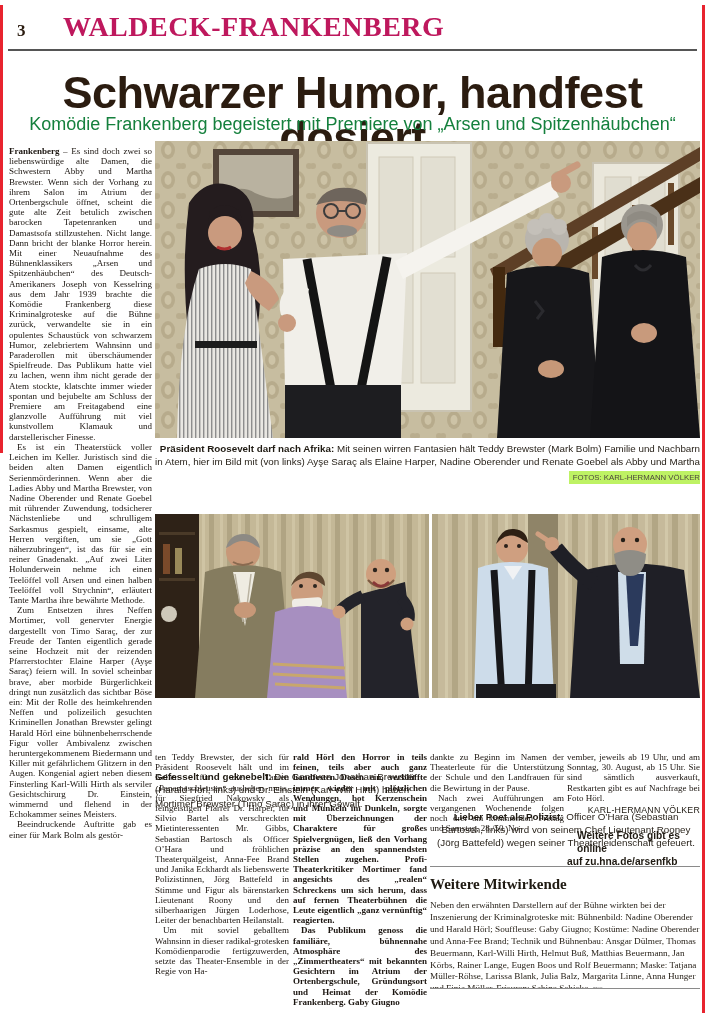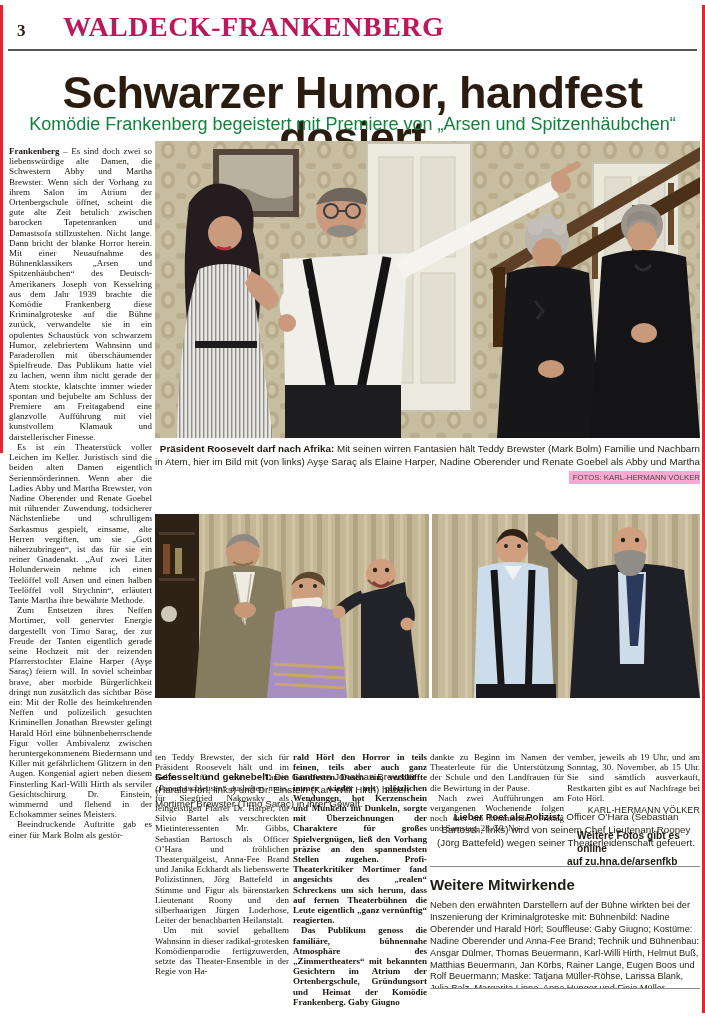--- a/index.html
+++ b/index.html
@@ -20,21 +20,21 @@
   .bodycol{font:9px/10.2px "Liberation Serif",serif;color:#1b1510;text-align:justify;overflow:hidden;}
   .bodycol p{margin:0;}
   .bodycol p + p{text-indent:8px;}
   .dateline{font-weight:bold;}
   
   .photo{overflow:hidden;background:#c9bfa4;}
   .photo svg{display:block;}
   
   .cap{font-size:9.8px;line-height:13.3px;color:#2a241c;text-align:left;position:relative;}
   .cap b{color:#1f1a12;}
-  .credit{position:absolute;right:0;bottom:0;font-size:7.8px;color:#4c463c;background:#f9a8d4;padding-left:4px;}
+  .credit{position:absolute;right:0;bottom:0;font-size:7.8px;color:#4c463c;background:#bef264;padding-left:4px;}
   
   .infobox{border-top:1px solid #8a8a8a;border-bottom:1px solid #8a8a8a;box-sizing:border-box;overflow:hidden;}
   .infobox h3{margin:9px 0 7px 0;font-size:15px;color:#1f1a12;}
   .infobox .boxbody{font-size:9.2px;line-height:11.9px;color:#2a241c;}
   .boxsig{font-size:7.2px;color:#777;}
   
   .byline{text-align:right;font-weight:normal;font-family:"Liberation Sans",sans-serif;
           font-size:8.8px;letter-spacing:.2px;color:#1f1a12;margin-top:2px;}
   .onlinenote{font-weight:bold;font-family:"Liberation Sans",sans-serif;font-size:10.2px;
               line-height:13px;color:#1f1a12;margin-top:14px;}
@@ -272,27 +272,27 @@
   <div class="abs bodycol" style="left:293px;top:752px;width:134px;height:268px;font-weight:bold;">
     <p>rald Hörl den Horror in teils feinen, teils aber auch ganz handfesten Dosen ein, verblüffte immer wieder mit plötzlichen Wendungen, bot Kerzenschein und Munkeln im Dunkeln, sorgte mit Überzeichnungen der Charaktere für großes Spielvergnügen, ließ den Vorhang präzise an den spannendsten Stellen zugehen. Profi-Theaterkritiker Mortimer fand angesichts des „realen“ Schreckens um sich herum, dass auf fernen Theaterbühnen die Leute eigentlich „ganz vernünftig“ reagierten.</p>
     <p>Das Publikum genoss die familiäre, bühnennahe Atmosphäre des „Zimmertheaters“ mit bekannten Gesichtern im Atrium der Ortenbergschule, Gründungsort und Heimat der Komödie Frankenberg. Gaby Giugno</p>
   </div>
   <div class="abs bodycol" style="left:430px;top:752px;width:134px;height:112px;">
     <p>dankte zu Beginn im Namen der Theaterleute für die Unterstützung der Schule und den Landfrauen für die Bewirtung in der Pause.</p>
     <p>Nach zwei Aufführungen am vergangenen Wochenende folgen noch drei am kommenden Freitag und Samstag, 28./50. No-</p>
   </div>
   <div class="abs" style="left:567px;top:752px;width:133px;">
     <div class="bodycol" style="width:133px;">
-      <p>vember, jeweils ab 19 Uhr, und am Sonntag, 30. November, ab 15 Uhr. Sie sind sämtlich ausverkauft, Restkarten gibt es auf Nachfrage bei Foto Hörl.</p>
+      <p>vember, jeweils ab 19 Uhr, und am Sonntag, 30. August, ab 15 Uhr. Sie sind sämtlich ausverkauft, Restkarten gibt es auf Nachfrage bei Foto Hörl.</p>
     </div>
     <div class="byline">KARL-HERMANN VÖLKER</div>
     <div class="onlinenote">
       <div class="l1">Weitere Fotos gibt es online</div>
       <div>auf zu.hna.de/arsenfkb</div>
     </div>
   </div>
 
-  <div class="abs infobox" style="left:430px;top:866px;width:270px;height:123px;">
+  <div class="abs infobox" style="left:430px;top:866px;width:270px;height:123px;font-family:Liberation Serif, serif;">
     <h3>Weitere Mitwirkende</h3>
     <div class="boxbody"><span>Neben den erwähnten Darstellern auf der Bühne wirkten bei der Inszenierung der Kriminalgroteske mit: Bühnenbild: Nadine Oberender und Harald Hörl; Souffleuse: Gaby Giugno; Kostüme: Nadine Oberender und Anna-Fee Brand; Technik und Bühnenbau: Ansgar Dülmer, Thomas Beuermann, Karl-Willi Hirth, Helmut Buß, Matthias Beuermann, Jan Körbs, Rainer Lange, Eugen Boos und Rolf Beuermann; Maske: Tatjana Müller-Röhse, Larissa Blank, Julia Balz, Margarita Linne, Anna Hunger und Finja Müller. Frisuren: Sabine Schicke.</span> <span class="boxsig">zve</span></div>
   </div>
 
 </div>
 
 </body></html>

